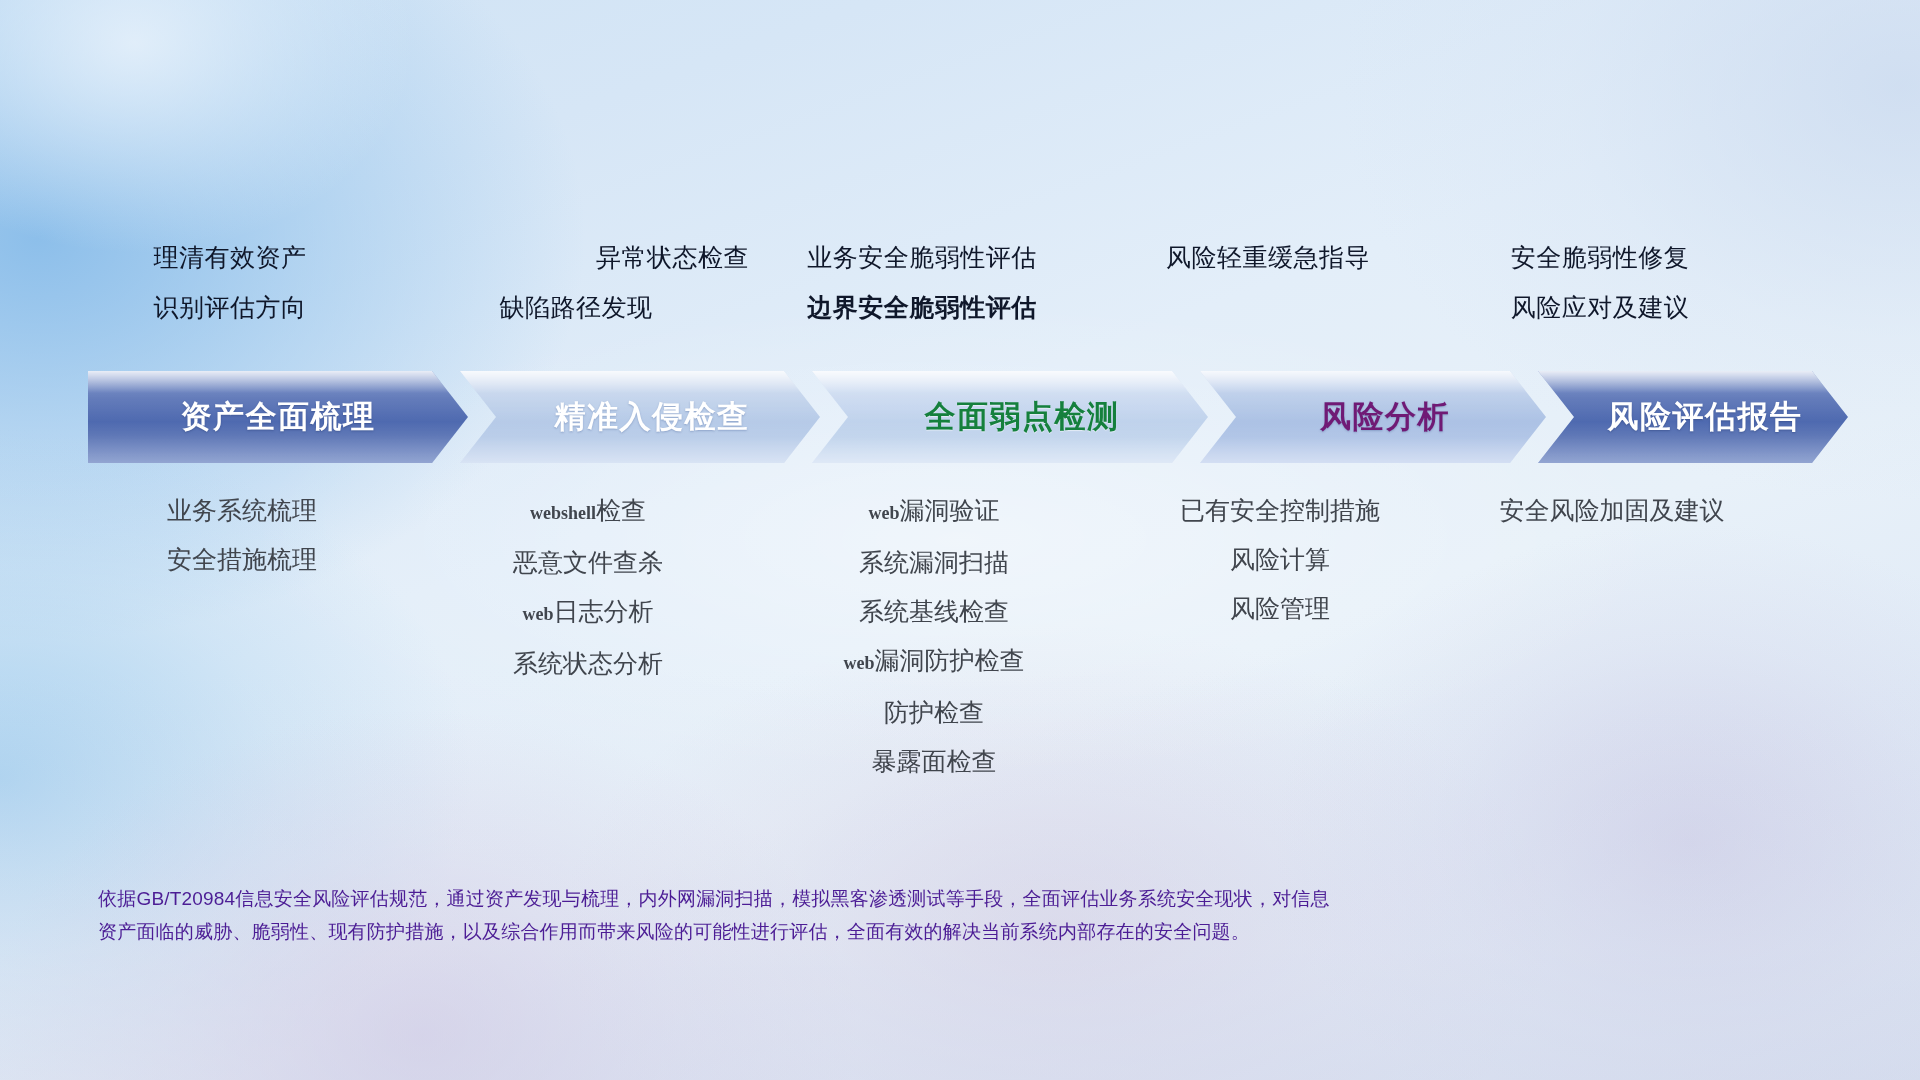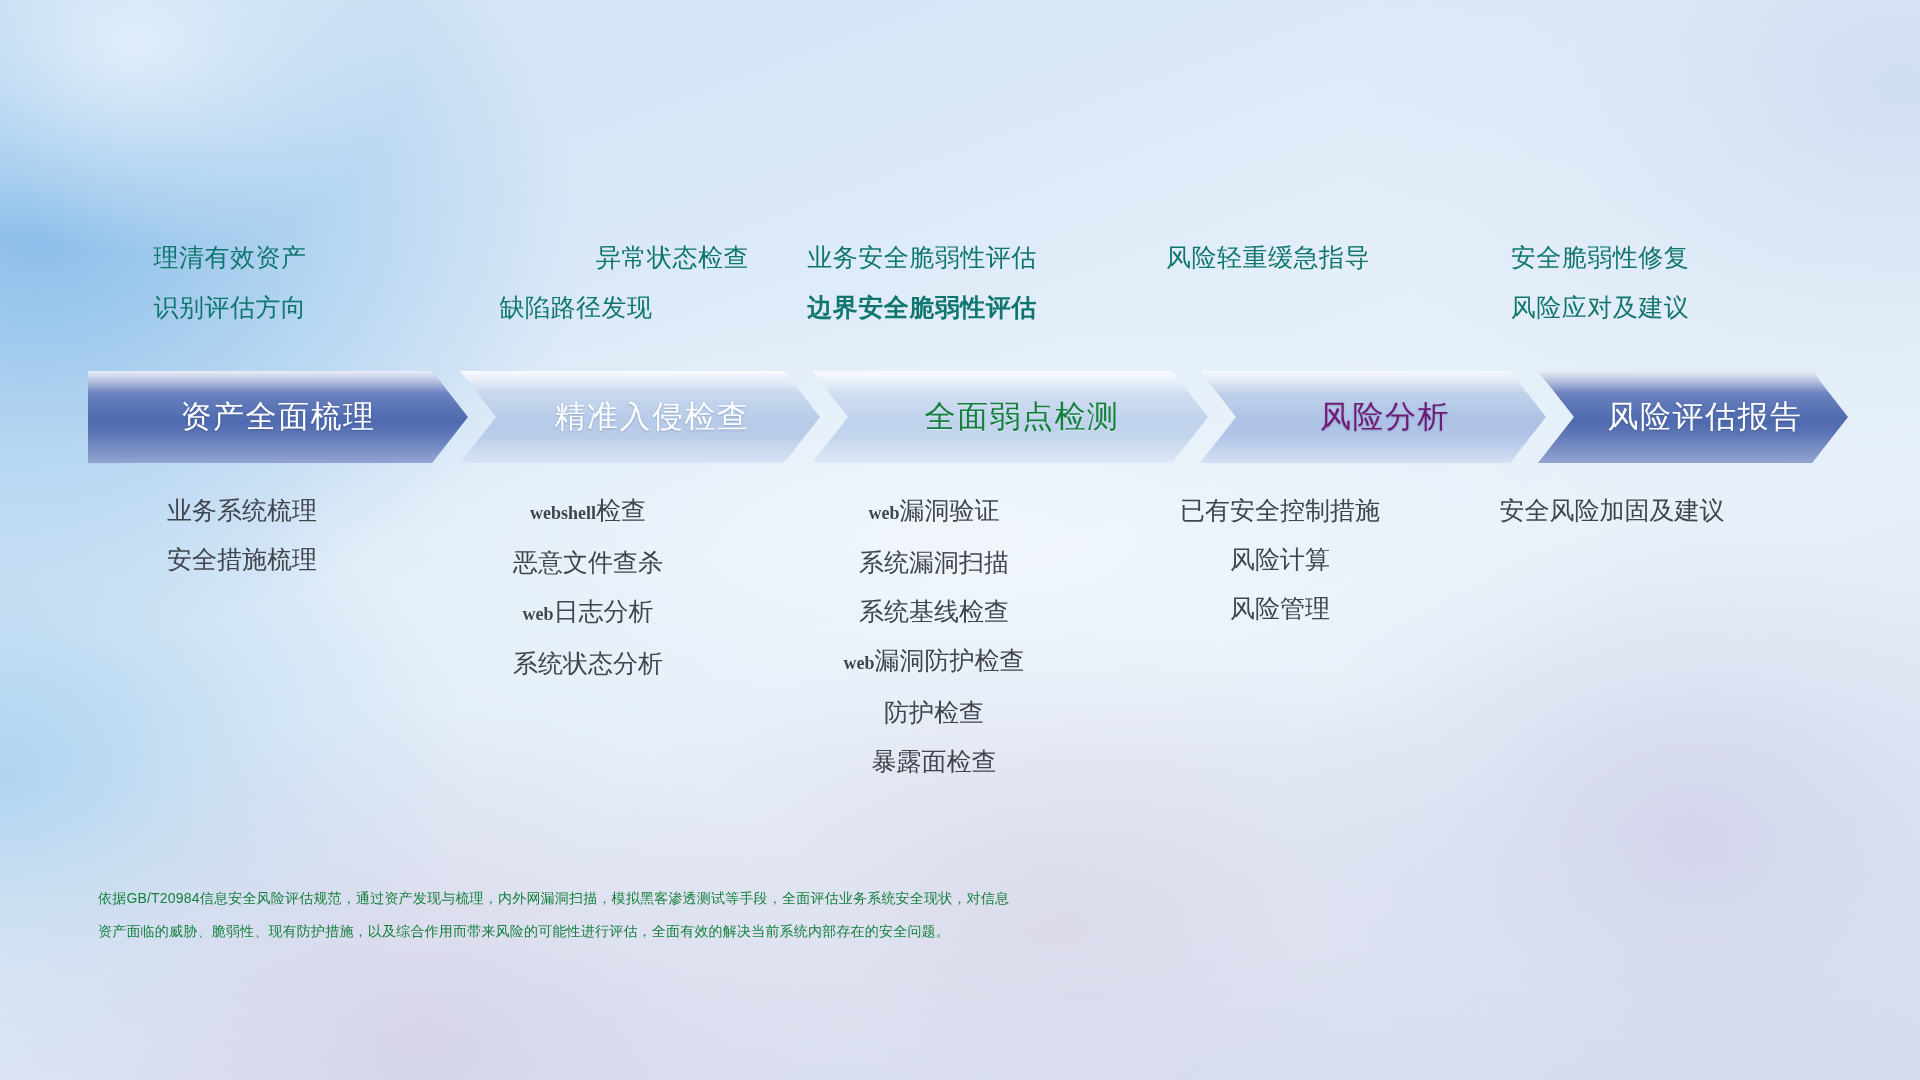--- a/index.html
+++ b/index.html
@@ -29,21 +29,21 @@
 
   
   .toprow {
     position:absolute;
     display:flex;
     width:1920px;
   }
   .topcol {
     flex:0 0 auto;
     text-align:center;
-    color:#0f766e;
+    color:#0f172a;
     font-size:25px;
     letter-spacing:0.5px;
     line-height:1.0;
     white-space:nowrap;
   }
 
   
   #band {
     position:absolute;
     left:88px; top:371px;
@@ -66,21 +66,21 @@
     clip-path:polygon(0 0, calc(100% - 36px) 0, 100% 50%, calc(100% - 36px) 100%, 0 100%);
     background:linear-gradient(180deg,rgba(255,255,255,0.85),rgba(255,255,255,0.1) 24%,rgba(255,255,255,0) 55%,rgba(255,255,255,0.35));
     mix-blend-mode:screen;
     pointer-events:none;
   }
   .chev.notch .edge {
     clip-path:polygon(0 0, calc(100% - 36px) 0, 100% 50%, calc(100% - 36px) 100%, 0 100%, 36px 50%);
   }
   .chev .lbl {
     position:relative; z-index:3;
-    font-size:31px; font-weight:normal;
+    font-size:31px; font-weight:bold;
     letter-spacing:1.5px;
     white-space:nowrap;
   }
   .dark .shape { background:linear-gradient(180deg,#6d87c4 0%,#5670b4 30%,#4a66ad 70%,#5874b9 100%); }
   .dark .lbl { color:#ffffff; text-shadow:0 1px 2px rgba(30,50,100,0.35); }
   .light .shape { background:linear-gradient(180deg,#cfdcf0 0%,#bed0ea 34%,#b0c6e6 72%,#c3d4ee 100%); }
   .light .lbl { color:#ffffff; text-shadow:0 1px 2px rgba(90,115,165,0.45); }
   .accent .shape { background:linear-gradient(180deg,#d7e3f4 0%,#c7d7ef 34%,#bacfea 72%,#cddcf2 100%); }
   .accent .lbl { color:#15803d; text-shadow:0 1px 1px rgba(255,255,255,0.55); }
   .mid .shape { background:linear-gradient(180deg,#c6d5ee 0%,#b4c8e7 34%,#a6bde3 72%,#bccdec 100%); }
@@ -100,22 +100,22 @@
   .listcol .itm .en {
     font-family:"Liberation Serif","DejaVu Serif",serif;
     font-weight:bold;
     font-size:18px;
   }
 
   
   #footer {
     position:absolute;
     left:98px; top:882px; width:1560px;
-    color:#15803d;
-    font-size:14px;
+    color:#4c1d95;
+    font-size:19px;
     line-height:33px;
     letter-spacing:0.2px;
   }
   #footer p { margin:0; }
 </style>
 </head>
 <body>
 
 <div id="bg">
   <div class="bg-layer b1"></div>

